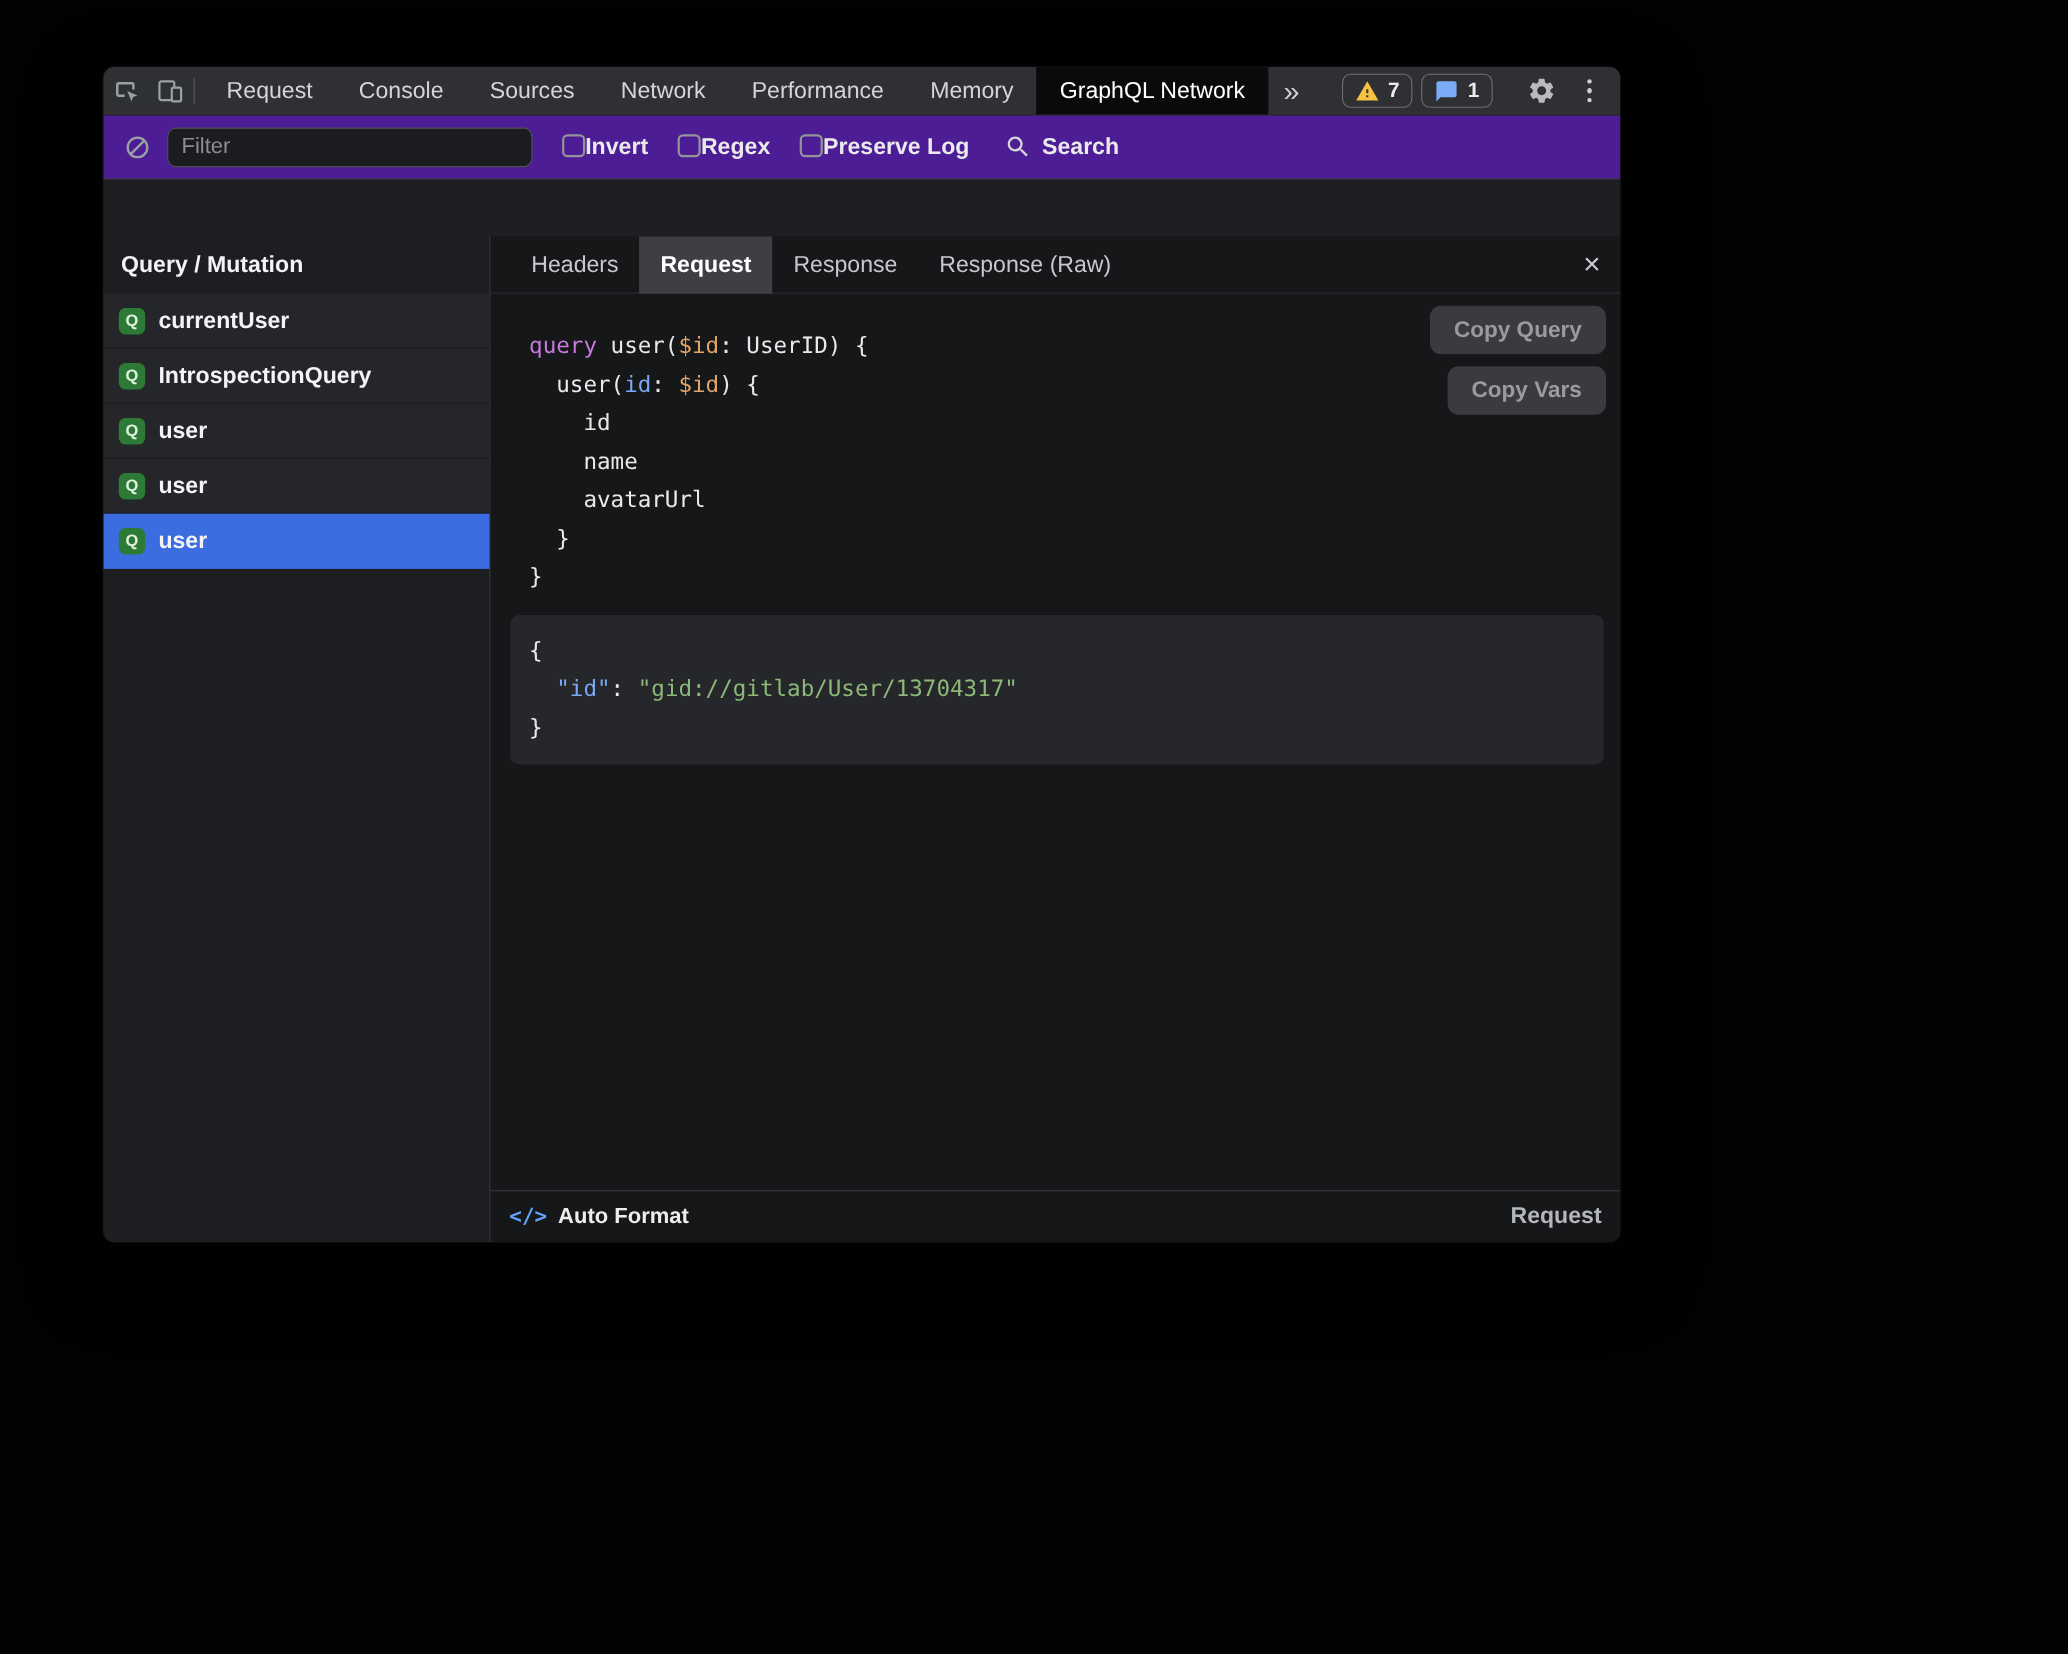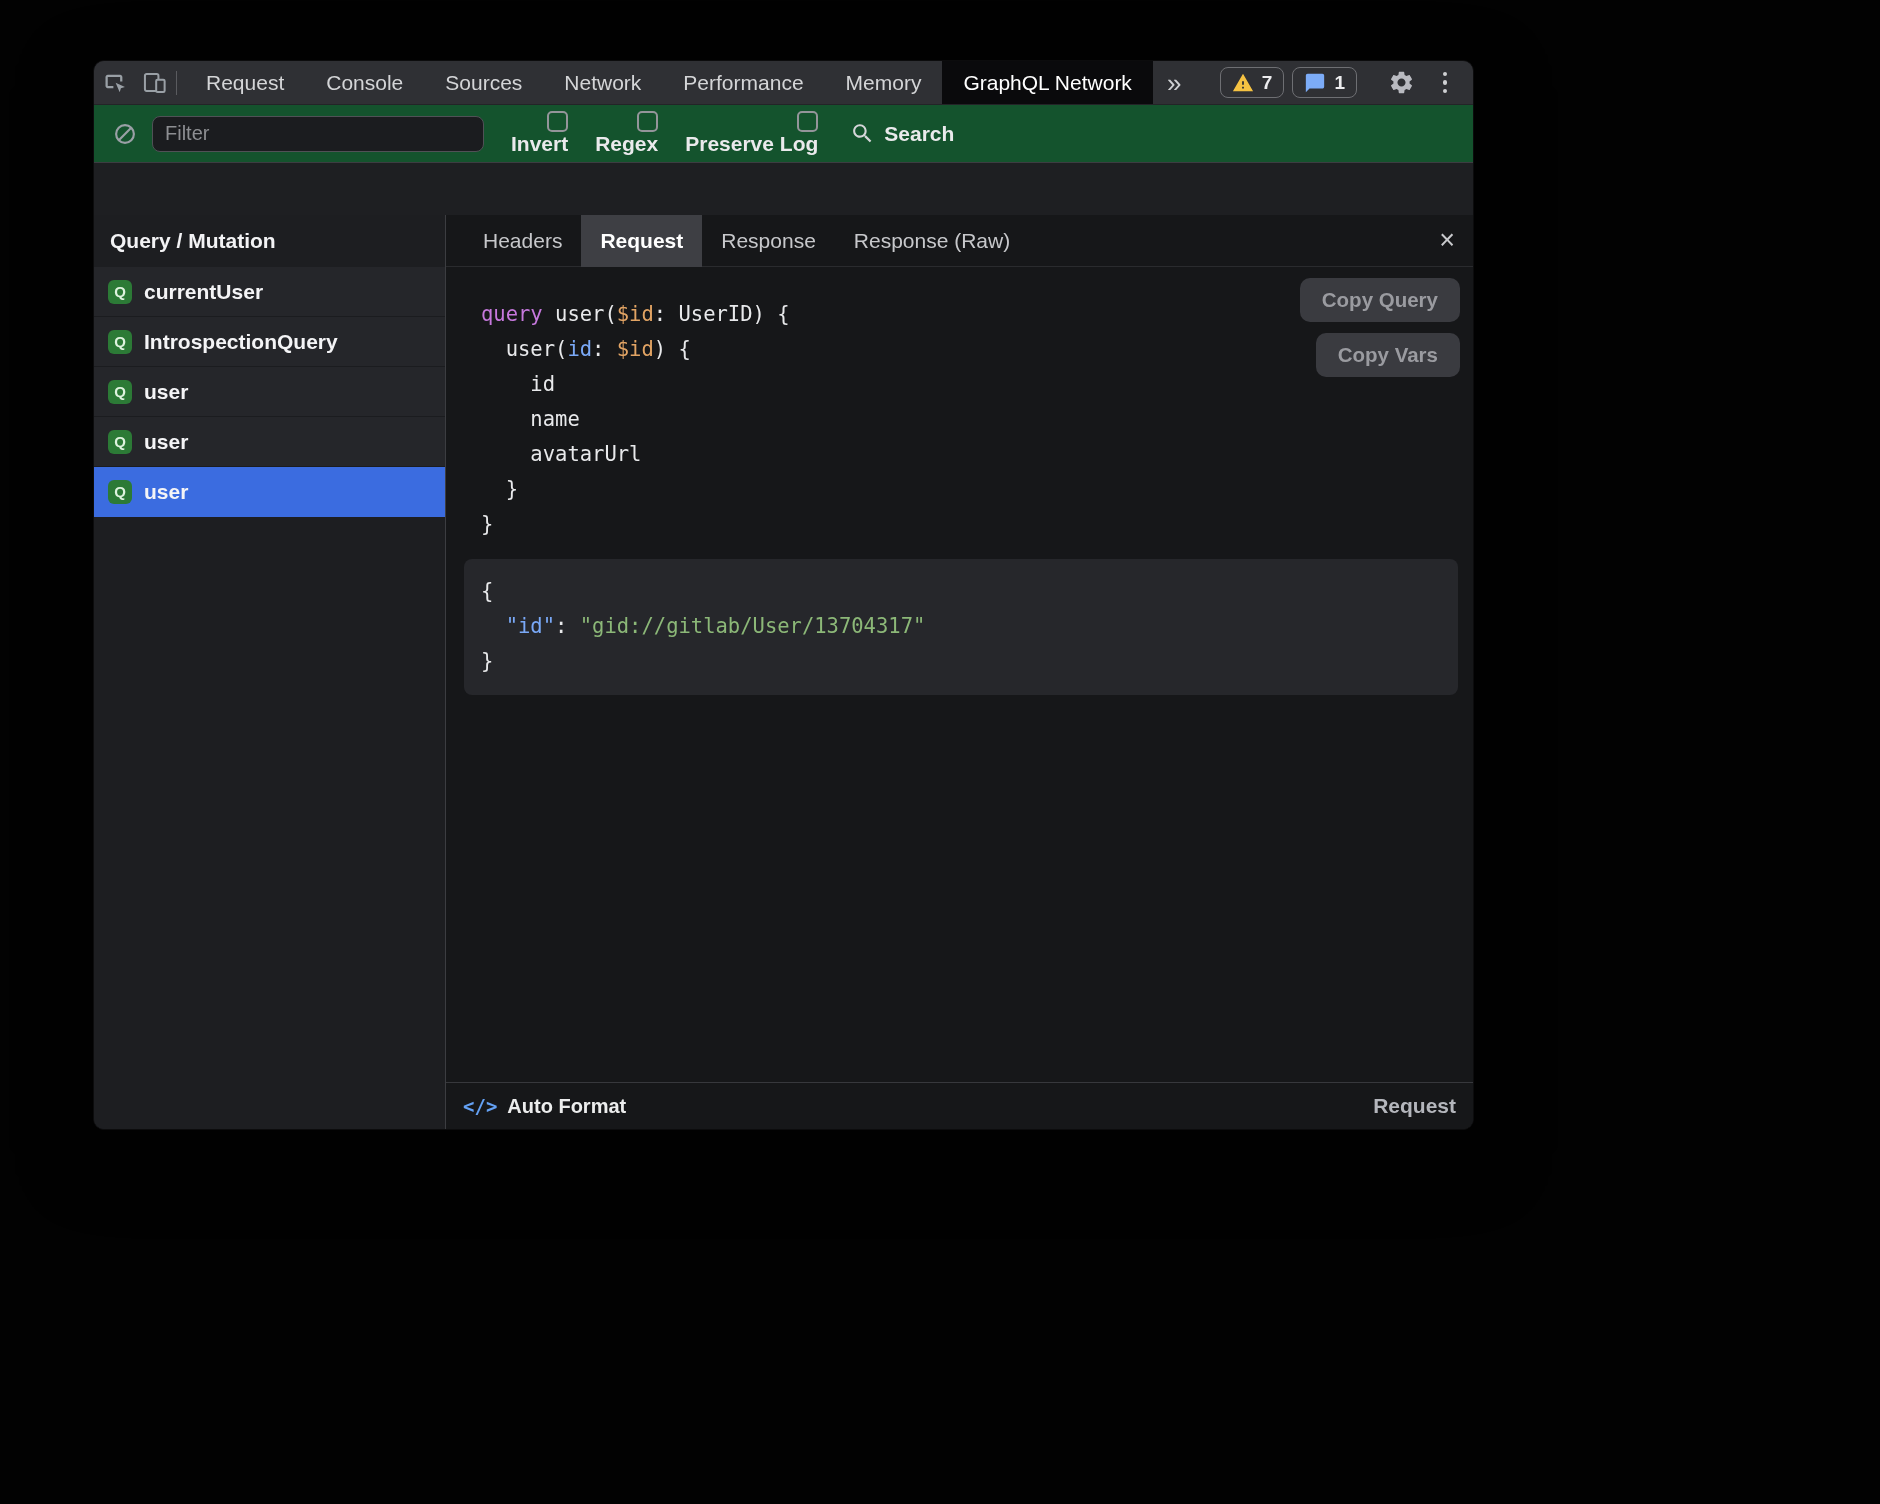--- a/index.html
+++ b/index.html
@@ -29,28 +29,28 @@
   .moretabs { font-size:26px; color:#cfd0d3; padding:0 14px; cursor:pointer; line-height:44px; }
   .right-cluster { margin-left:auto; display:flex; align-items:center; padding-right:14px; }
   .badge { display:flex; align-items:center; gap:8px; height:31px; border:1.5px solid #6e6f73; border-radius:8px; padding:0 11px; margin-left:8px; cursor:pointer; }
   .badge span { font-size:19px; font-weight:600; color:#ececee; }
   .gearbtn, .kebabbtn { background:none; border:none; cursor:pointer; display:flex; align-items:center; justify-content:center; }
   .gearbtn { margin-left:26px; width:36px; height:36px; }
   .kebabbtn { margin-left:12px; width:28px; height:36px; flex-direction:column; gap:4px; }
   .kdot { width:4.5px; height:4.5px; border-radius:50%; background:#cfd0d3; }
 
   
-  .toolbar { height:58px; background:#14532d; display:flex; align-items:center; padding-left:14px; border-bottom:1px solid #3c3d41; }
+  .toolbar { height:58px; background:#4c1d95; display:flex; align-items:center; padding-left:14px; border-bottom:1px solid #3c3d41; }
   .blockbtn { background:none; border:none; width:34px; height:34px; display:flex; align-items:center; justify-content:center; cursor:pointer; margin-right:10px; }
   .filter-input {
     width:332px; height:36px; background:#1b1c1f; border:1px solid #505156; border-radius:8px;
     color:#e8e9eb; font-size:20px; padding:0 12px; outline:none; font-family:"Liberation Sans", sans-serif;
   }
   .filter-input::placeholder { color:#8d8e92; }
-  .cbgroup { display:flex; align-items:flex-end; margin-left:27px; cursor:pointer;flex-direction:column; }
+  .cbgroup { display:flex; align-items:flex-start; margin-left:27px; cursor:pointer; }
   .cbox { width:21px; height:21px; border:2px solid #94959a; border-radius:5px; background:transparent; }
   .cblabel { font-size:21px; font-weight:600; color:#eaeaec; white-space:nowrap; }
   .searchgroup { display:flex; align-items:center; gap:9px; margin-left:32px; cursor:pointer; }
   .searchlabel { font-size:21px; font-weight:600; color:#eaeaec; }
 
   
   .main { position:absolute; top:154px; bottom:0; left:0; right:0; display:flex; }
 
   .sidebar { width:352px; background:#1d1e21; border-right:1px solid #3c3d41; display:flex; flex-direction:column; }
   .sidebar-header { height:52px; display:flex; align-items:center; padding-left:16px; font-size:21px; font-weight:bold; color:#f3f3f5; }

